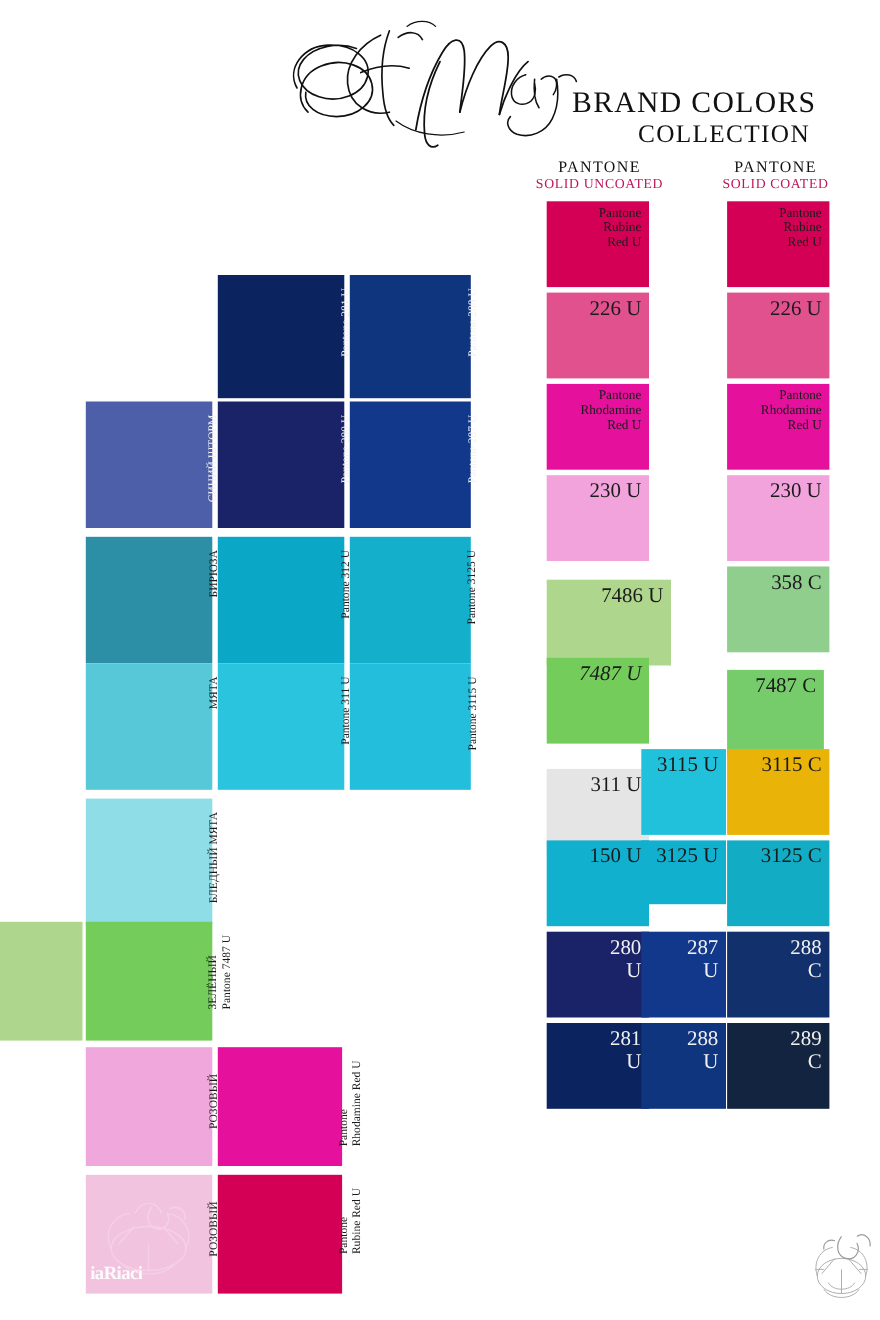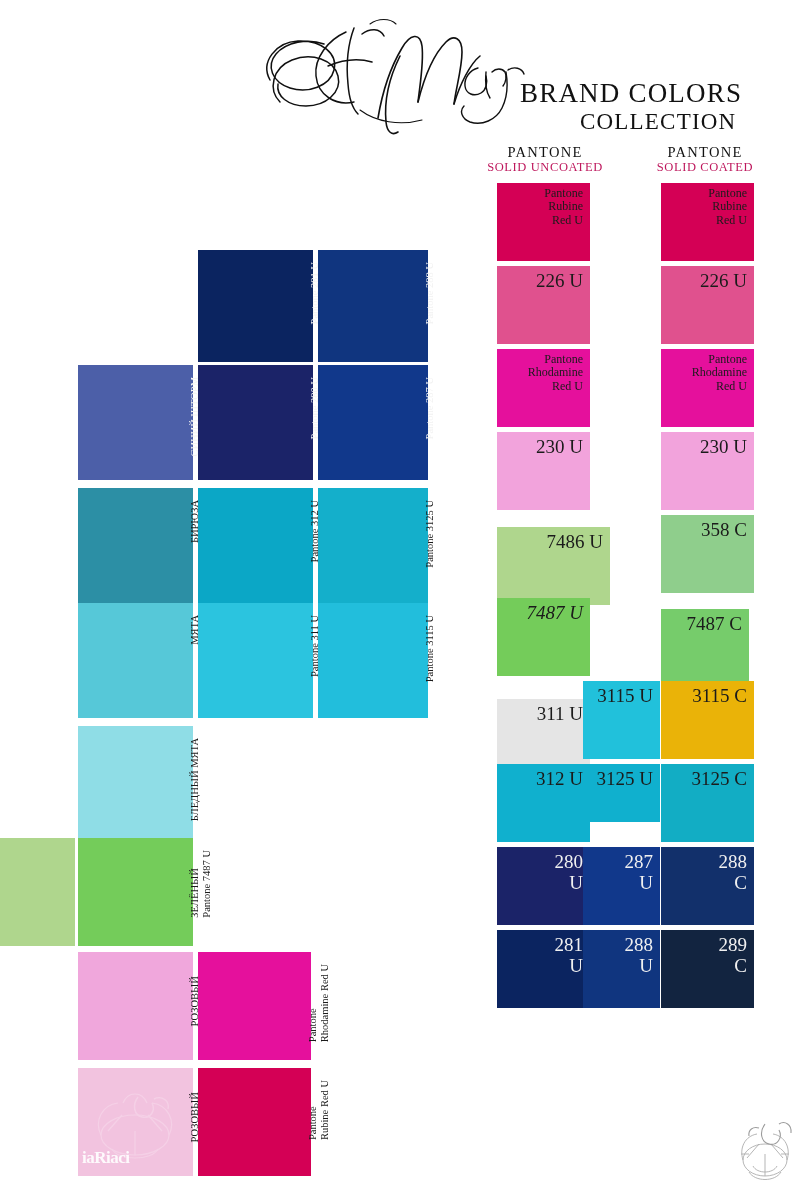--- a/index.html
+++ b/index.html
@@ -268,21 +268,21 @@
           <span class="l">7487 U</span>
         </div>
       </div>
       <div class="sw" style="left: 497px; top: 681px; width: 93px; height: 78px; background: #e5e5e5; margin-top: 18px;">
         <div class="hlab big hlab-dark">
           <span class="l">311 U</span>
         </div>
       </div>
       <div class="sw" style="left: 497px; top: 764px; width: 93px; height: 78px; background: rgb(16, 176, 206);">
         <div class="hlab big hlab-dark">
-          <span class="l">312 U</span>
+          <span class="l">150 U</span>
         </div>
       </div>
       <div class="sw" style="left: 497px; top: 847px; width: 93px; height: 78px; background: rgb(27, 35, 104);">
         <div class="hlab big hlab-light">
           <span class="l">280 U</span>
         </div>
       </div>
       <div class="sw" style="left: 497px; top: 930px; width: 93px; height: 78px; background: rgb(11, 36, 96);">
         <div class="hlab big hlab-light">
           <span class="l">281 U</span>

